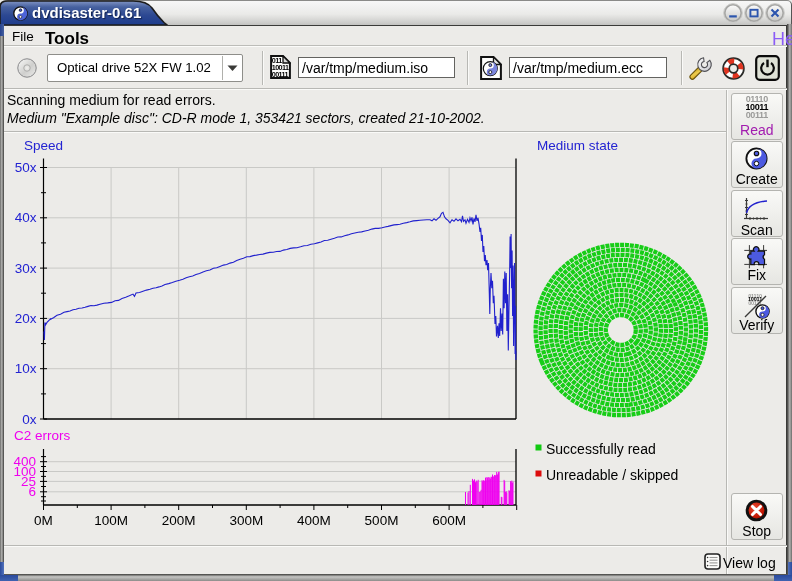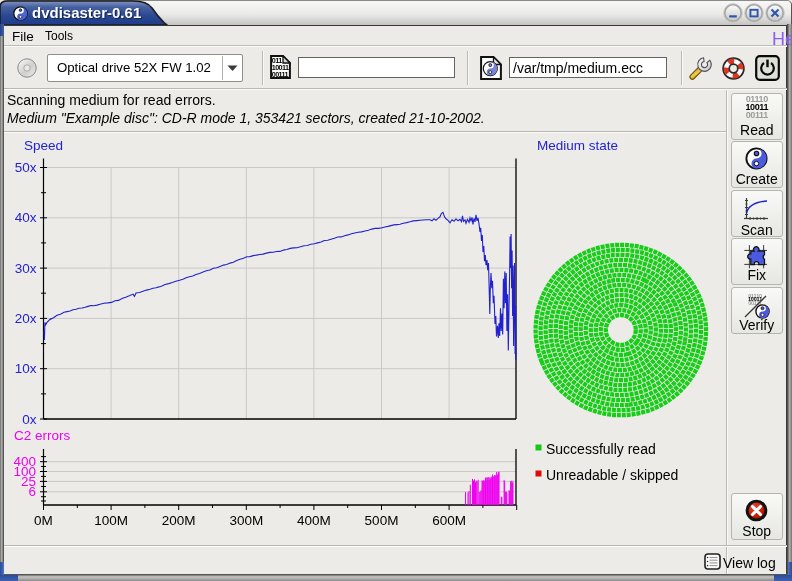--- a/index.html
+++ b/index.html
@@ -59,21 +59,21 @@
 <div class="abs" style="left:0;top:574px;width:792px;height:7px;background:linear-gradient(#3c3c3a,#c6c6c4 40%,#8c8c8a);"></div>
 <div class="abs" style="left:0;top:562px;width:4px;height:19px;background:linear-gradient(90deg,#2a4a9c,#5272bc);"></div>
 <div class="abs" style="left:0;top:575px;width:18px;height:6px;background:linear-gradient(#2a4a9c,#3f62b0);"></div>
 <div class="abs" style="left:788px;top:562px;width:4px;height:19px;background:linear-gradient(90deg,#5272bc,#2a4a9c);"></div>
 <div class="abs" style="left:774px;top:575px;width:18px;height:6px;background:linear-gradient(#2a4a9c,#3f62b0);"></div>
 <div class="abs" style="left:0;top:24px;width:4px;height:12px;background:linear-gradient(90deg,#24418e,#47619f);"></div>
 
 <div class="abs" style="left:4px;top:25px;width:783px;height:1px;background:#3a3a38;"></div>
 
 <div class="abs" style="left:12px;top:29px;font-size:13.5px;color:#000;">File</div>
-<div class="abs" style="left:45px;top:29px;font-size:12px;color:#000;">Tools</div>
+<div class="abs" style="left:45px;top:29px;font-size:17px;color:#000;font-weight:bold;">Tools</div>
 <div class="abs" style="left:772px;top:29px;font-size:18px;color:#8b5cf6;">Help</div>
 <div class="abs" style="left:4px;top:45px;width:783px;height:2px;border-top:1px solid #bcbcb8;border-bottom:1px solid #fbfbf9;"></div>
 
 <svg class="abs" style="left:17px;top:58px;" width="20" height="20" viewBox="0 0 18 18">
  <defs>
         <linearGradient id="cd" x1="0" y1="0" x2="1" y2="1">
    <stop offset="0" stop-color="#fbfbfa"></stop>
           <stop offset="0.55" stop-color="#cfcfcd"></stop>
           <stop offset="1" stop-color="#ececea"></stop>
         </linearGradient>
@@ -96,20 +96,21 @@
  <path d="M1.1,1.1 L13,1.1 L19.9,8 L19.9,22.9 L1.1,22.9 Z" fill="#fdfdfb" stroke="#111" stroke-width="2"></path>
  <path d="M13,1.1 L13,8 L19.9,8 Z" fill="#d8d8d6" stroke="#111" stroke-width="1.3"></path>
  <g font-size="7.2" font-weight="bold" font-family="Liberation Sans" fill="#000" letter-spacing="-0.6">
   <text x="1.8" y="8.3">011</text>
   <text x="1.8" y="15.3">10011</text>
   <text x="1.8" y="22">00111</text>
  </g>
 </svg>
 
 <div class="abs" style="left:298px;top:57px;width:157px;height:21px;background:#fff;border:1px solid #636360;"></div>
+<div class="abs" style="left:302px;top:59.5px;font-size:14px;color:#000;">/var/tmp/medium.iso</div>
 
 <div class="abs" style="left:467px;top:51px;width:2px;height:34px;border-left:1px solid #b8b8b4;border-right:1px solid #fafaf8;"></div>
 
 <svg class="abs" style="left:480px;top:56px;" width="22" height="24" viewBox="0 0 22 24">
  <path d="M1.1,1.1 L13.5,1.1 L20.9,8.5 L20.9,22.9 L1.1,22.9 Z" fill="#fdfdfb" stroke="#111" stroke-width="2"></path>
  <path d="M13.5,1.1 L13.5,8.5 L20.9,8.5 Z" fill="#e6e6e4" stroke="#111" stroke-width="1.3"></path>
  <g transform="translate(10.3,12.6)">
   <circle r="7" fill="#fff" stroke="#111" stroke-width="1.2"></circle>
   <path d="M0,-7 A7,7 0 0 1 0,7 A3.5,3.5 0 0 1 0,0 A3.5,3.5 0 0 0 0,-7 Z" fill="#7b85dd"></path>
   <circle cx="0" cy="-3.5" r="1.5" fill="#7b85dd" stroke="#111" stroke-width="0.8"></circle>
@@ -287,21 +288,21 @@
 <div class="abs" style="left:730.5px;top:92.5px;width:52.5px;height:47px;background:linear-gradient(#f9f9f7,#e6e6e2);border:1px solid #b4b4b0;border-radius:3px;"></div>
 <div class="abs" style="left:730.5px;top:141px;width:52.5px;height:47px;background:linear-gradient(#f9f9f7,#e6e6e2);border:1px solid #b4b4b0;border-radius:3px;"></div>
 <div class="abs" style="left:730.5px;top:189.5px;width:52.5px;height:47px;background:linear-gradient(#f9f9f7,#e6e6e2);border:1px solid #b4b4b0;border-radius:3px;"></div>
 <div class="abs" style="left:730.5px;top:238px;width:52.5px;height:47px;background:linear-gradient(#f9f9f7,#e6e6e2);border:1px solid #b4b4b0;border-radius:3px;"></div>
 <div class="abs" style="left:730.5px;top:286.5px;width:52.5px;height:47px;background:linear-gradient(#f9f9f7,#e6e6e2);border:1px solid #b4b4b0;border-radius:3px;"></div>
 <div class="abs" style="left:730.5px;top:95px;width:52.5px;text-align:center;font-size:9px;font-weight:bold;line-height:8px;letter-spacing:-0.4px;">
 <div style="color:#9b9b99;">01110</div>
       <div style="color:#000;">10011</div>
       <div style="color:#9b9b99;">00111</div>
     </div>
-<div class="abs" style="left:730.5px;top:121.5px;width:52.5px;text-align:center;font-size:14px;color:#000000;">Read</div>
+<div class="abs" style="left:730.5px;top:121.5px;width:52.5px;text-align:center;font-size:14px;color:#a21caf;">Read</div>
 <svg class="abs" style="left:745px;top:147px;" width="23" height="23" viewBox="0 0 30 30">
  <circle cx="15" cy="15" r="13.2" fill="#fff" stroke="#111" stroke-width="2.4"></circle>
  <path d="M15,1.8 A13.2,13.2 0 0 1 15,28.2 A6.6,6.6 0 0 1 15,15 A6.6,6.6 0 0 0 15,1.8 Z" fill="#4c5ae0"></path>
  <circle cx="15" cy="8.4" r="2.9" fill="#4c5ae0" stroke="#111" stroke-width="1.5"></circle>
  <circle cx="15" cy="21.6" r="2.9" fill="#fff" stroke="#111" stroke-width="1.3"></circle>
 </svg>
 <div class="abs" style="left:730.5px;top:171px;width:52.5px;text-align:center;font-size:14px;color:#000;">Create</div>
 <svg class="abs" style="left:743px;top:197px;" width="27" height="24" viewBox="0 0 27 24">
  <line x1="3.5" y1="1" x2="3.5" y2="22" stroke="#3a3a38" stroke-width="1.2"></line>
  <line x1="1" y1="21.5" x2="25" y2="21.5" stroke="#3a3a38" stroke-width="1.2"></line>

